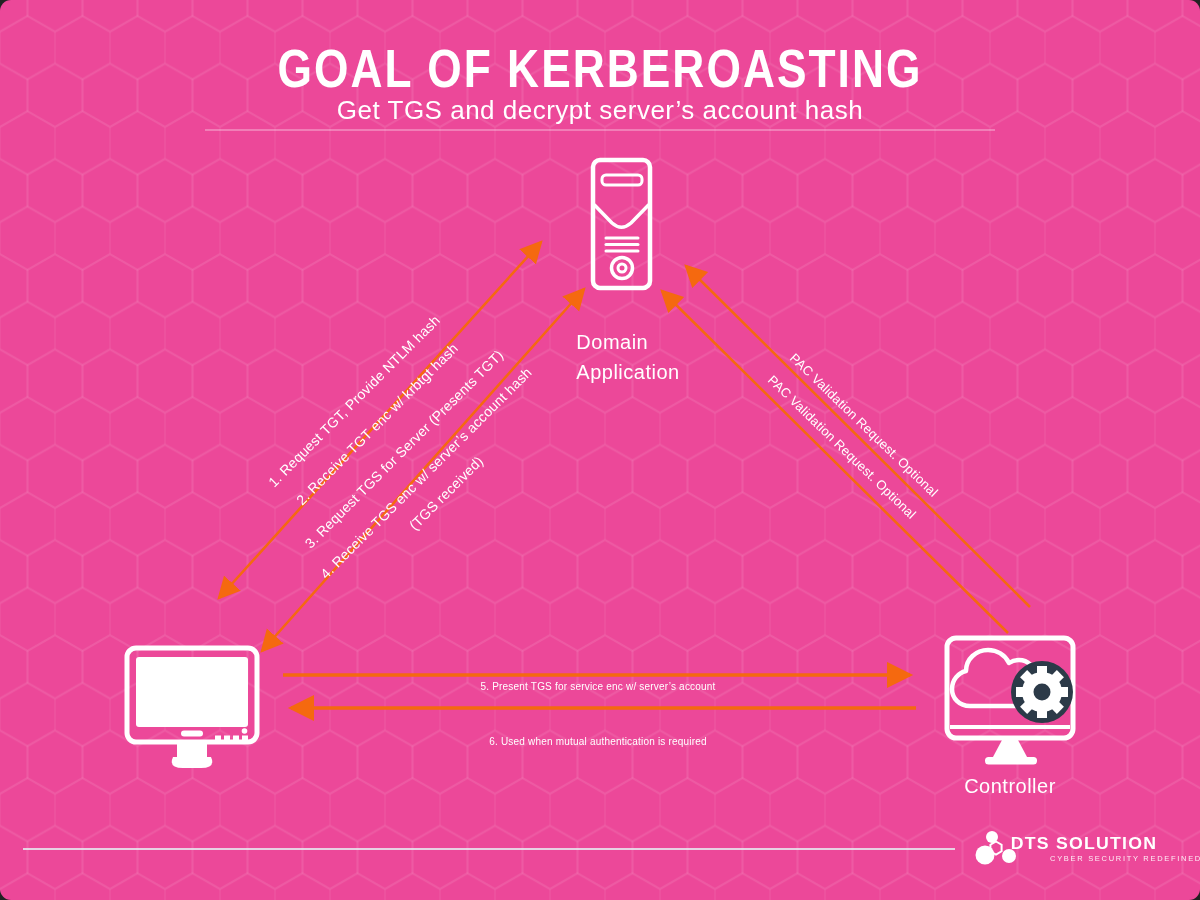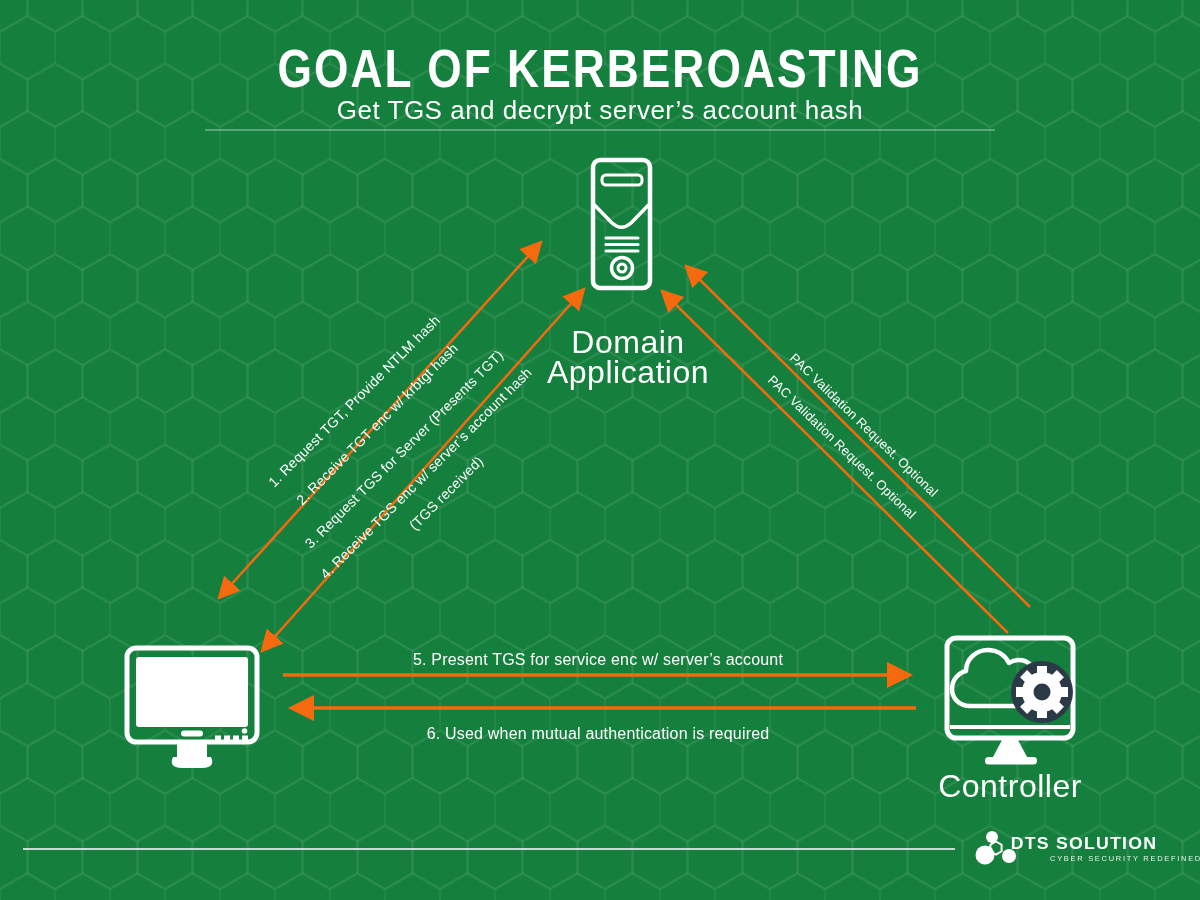--- a/index.html
+++ b/index.html
@@ -1,40 +1,41 @@
 <!DOCTYPE html>
 <html><head>
 <meta charset="utf-8">
 <style>
   html,body{margin:0;padding:0;background:#222;}
   .canvas{
     position:relative;
     width:1200px;height:900px;
-    background:#15803d;
+    background:#ec4899;
     overflow:hidden;
     font-family:"Liberation Sans",sans-serif;
+    border-radius:11px;
   }
   .layer{position:absolute;left:0;top:0;}
   .label{
     position:absolute;
     color:#ffffff;
     white-space:nowrap;
     transform:translate(-50%,-50%);
     font-family:"Liberation Sans",sans-serif;
   }
   .title{
     font-size:54px;font-weight:700;letter-spacing:2.5px;
     transform:translate(-50%,-50%) scaleX(0.82);
   }
   .subtitle{font-size:26px;font-weight:400;letter-spacing:0.5px;}
-  .node-label{font-size:32px;font-weight:400;letter-spacing:0.5px;text-align:center;line-height:30px;}
+  .node-label{font-size:20px;font-weight:400;letter-spacing:0.5px;line-height:30px;}
   .flow-label{font-size:14px;font-weight:400;letter-spacing:0.2px;}
   .rot-left{transform:translate(-50%,-50%) rotate(-45deg);}
   .rot-right{transform:translate(-50%,-50%) rotate(44deg);font-size:13px;}
-  .h-label{font-size:16px;}
+  .h-label{font-size:10px;margin-top:26px;}
   .brand{
     font-size:17px;font-weight:700;letter-spacing:1.2px;
     transform:translate(-50%,-50%) scaleX(1.04);
   }
   .tagline{
     font-size:7.5px;font-weight:400;letter-spacing:1.7px;opacity:0.9;
     transform:translate(-50%,-50%);
   }
 </style>
 </head>
@@ -156,18 +157,18 @@
   <div class="label flow-label rot-left" style="left:354px;top:401px;">1. Request TGT, Provide NTLM hash</div>
   <div class="label flow-label rot-left" style="left:377px;top:424px;">2. Receive TGT enc w/ krbtgt hash</div>
   <div class="label flow-label rot-left" style="left:404px;top:449px;">3. Request TGS for Server (Presents TGT)</div>
   <div class="label flow-label rot-left" style="left:426px;top:473px;">4. Receive TGS enc w/ server’s account hash</div>
   <div class="label flow-label rot-left" style="left:446px;top:493px;">(TGS received)</div>
 
   <div class="label flow-label rot-right" style="left:864px;top:425px;">PAC Validation Request. Optional</div>
   <div class="label flow-label rot-right" style="left:842px;top:447px;">PAC Validation Request. Optional</div>
 
   <div class="label flow-label h-label" style="left:598px;top:660px;">5. Present TGS for service enc w/ server’s account</div>
-  <div class="label flow-label h-label" style="left:598px;top:734px;">6. Used when mutual authentication is required</div>
+  <div class="label flow-label h-label" style="left:598px;top:715px;">6. Used when mutual authentication is required</div>
 
   <div class="label brand" style="left:1084px;top:844px;">DTS SOLUTION</div>
   <div class="label tagline" style="left:1126px;top:858px;">CYBER SECURITY REDEFINED</div>
 
 </div>
 
 </body></html>

